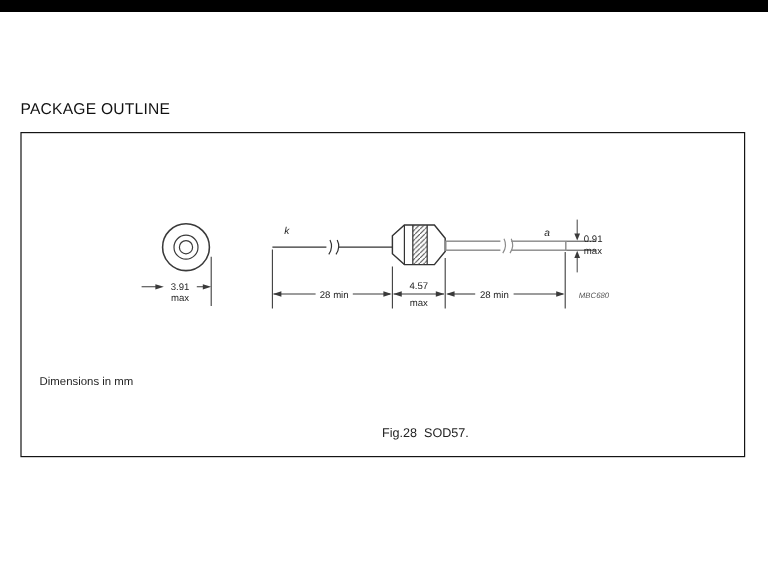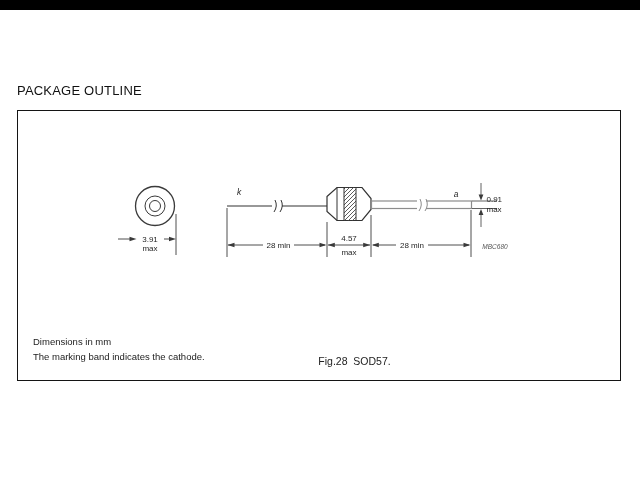--- a/index.html
+++ b/index.html
@@ -10,21 +10,21 @@
   .topbar{position:absolute;left:0;top:0;width:640px;height:10px;background:#000;}
   .heading{
     position:absolute;left:17px;top:83px;font-size:13px;font-weight:normal;
     letter-spacing:.2px;color:#111;white-space:pre;
   }
   .outline-box{
     position:absolute;left:17px;top:110px;width:602px;height:269px;
     border:1.5px solid #141414;background:#fff;
   }
   .outline-box svg{position:absolute;left:0;top:0;}
-  .notes{position:absolute;left:33px;top:334px;font-size:9.5px;line-height:15px;color:#222;}
+  .notes{position:absolute;left:33px;top:311px;font-size:9.5px;line-height:15px;color:#222;}
   .caption{
     position:absolute;left:17px;top:355px;width:605px;text-align:center;
     font-size:10.5px;color:#222;white-space:pre;padding-left:35px;
   }
   svg text{font-family:"Liberation Sans", sans-serif;fill:#1f1f1f;}
   .dim{font-size:8px;}
   .pin{font-size:8.5px;font-style:italic;}
   .code{font-size:6.5px;font-style:italic;fill:#555;}
 </style>
 </head>
@@ -112,16 +112,15 @@
     <text class="dim" text-anchor="middle" x="331" y="130">4.57</text>
     <text class="dim" text-anchor="middle" x="331" y="144">max</text>
     <text class="dim" text-anchor="middle" x="394" y="137">28 min</text>
 
     <text class="code" text-anchor="middle" x="477" y="137.5">MBC680</text>
   </svg>
 </div>
 
 <div class="notes">
   <div>Dimensions in mm</div>
-  <div>The marking band indicates the cathode.</div>
 </div>
 
 <div class="caption">Fig.28  SOD57.</div>
 
 </body></html>

